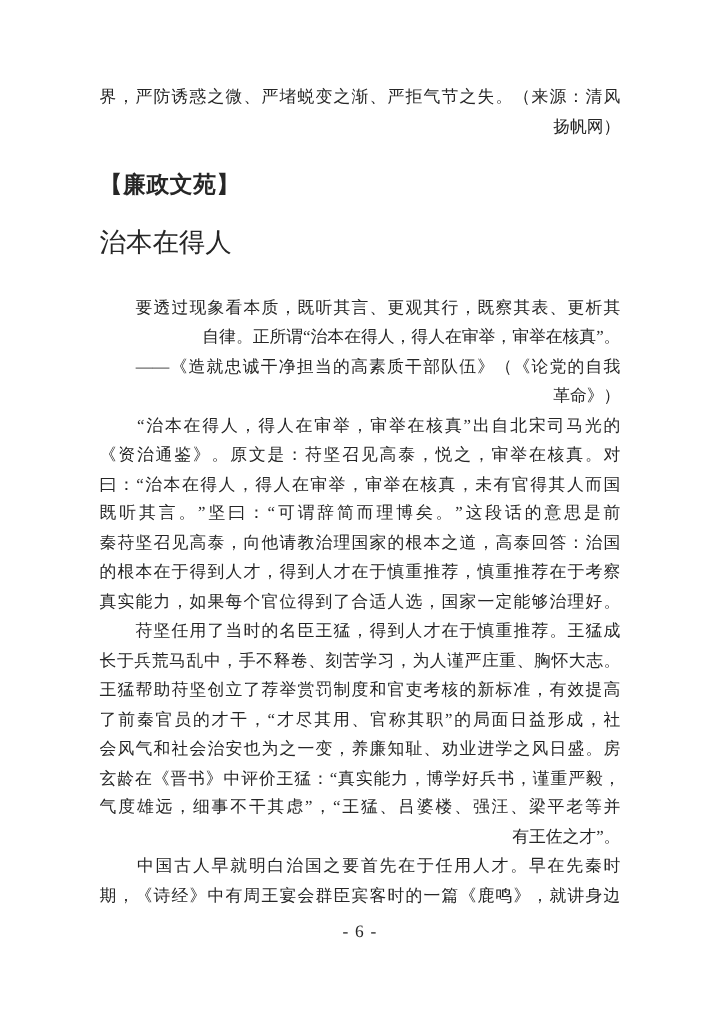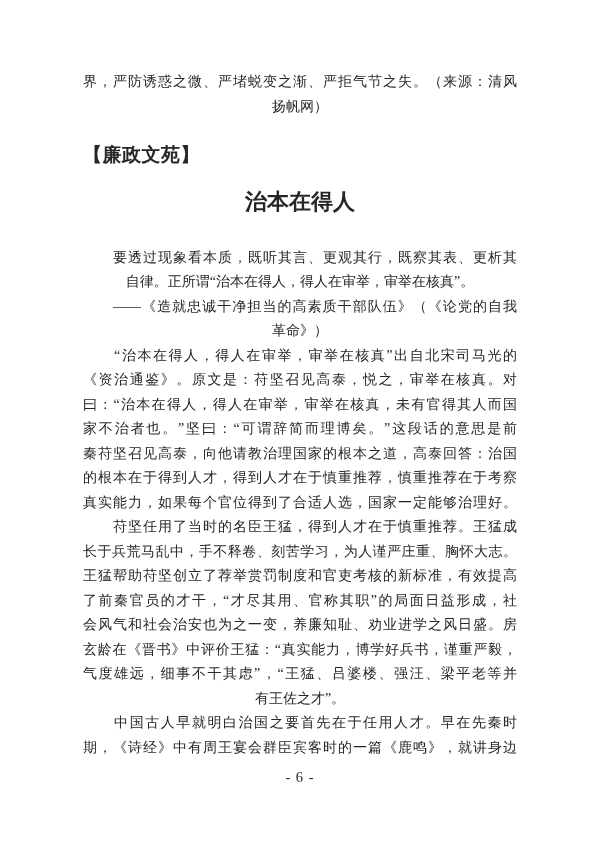--- a/index.html
+++ b/index.html
@@ -16,43 +16,42 @@
     box-sizing: border-box;
     padding: 70px 83px 0 83px;
     font-family: "Liberation Serif", "DejaVu Serif", serif;
     color: #262626;
     overflow: hidden;
   }
   .line {
     font-size: 14px;
     line-height: 24.5px;
     height: 24.5px;
-    text-align: center;
+    text-align: right;
     overflow: hidden;
   }
   .line.fill {
     text-align: justify;
     text-align-last: justify;
   }
   .spacer-a { height: 24px; }
   .spacer-b { height: 16px; }
   .spacer-c { height: 26px; }
   .section-header {
     font-size: 19px;
     line-height: 24.5px;
     height: 24.5px;
     font-weight: bold;
     letter-spacing: 0.5px;
   }
   .article-title {
     font-size: 22px;
     line-height: 36px;
     height: 36px;
-    font-weight: bold;
-    text-align: center;
+    font-weight: normal;
     margin: 0;
   }
   .page-number {
     margin-top: 7px;
     font-size: 14.5px;
     line-height: 20px;
     text-align: center;
     letter-spacing: 1px;
   }
 </style>
@@ -77,21 +76,21 @@
   <div class="spacer-c"></div>
 
   <div>
       <div class="line fill">　　要透过现象看本质，既听其言、更观其行，既察其表、更析其</div>
       <div class="line">自律。正所谓“治本在得人，得人在审举，审举在核真”。</div>
       <div class="line fill">　　——《造就忠诚干净担当的高素质干部队伍》（《论党的自我</div>
       <div class="line">革命》）</div>
       <div class="line fill">　　“治本在得人，得人在审举，审举在核真”出自北宋司马光的</div>
       <div class="line fill">《资治通鉴》。原文是：苻坚召见高泰，悦之，审举在核真。对</div>
       <div class="line fill">曰：“治本在得人，得人在审举，审举在核真，未有官得其人而国</div>
-      <div class="line fill">家不治者也。”坚曰：“可谓辞简而理博矣。”这段话的意思是前</div>
+      <div class="line fill">既听其言。”坚曰：“可谓辞简而理博矣。”这段话的意思是前</div>
       <div class="line fill">秦苻坚召见高泰，向他请教治理国家的根本之道，高泰回答：治国</div>
       <div class="line fill">的根本在于得到人才，得到人才在于慎重推荐，慎重推荐在于考察</div>
       <div class="line fill">真实能力，如果每个官位得到了合适人选，国家一定能够治理好。</div>
       <div class="line fill">　　苻坚任用了当时的名臣王猛，得到人才在于慎重推荐。王猛成</div>
       <div class="line fill">长于兵荒马乱中，手不释卷、刻苦学习，为人谨严庄重、胸怀大志。</div>
       <div class="line fill">王猛帮助苻坚创立了荐举赏罚制度和官吏考核的新标准，有效提高</div>
       <div class="line fill">了前秦官员的才干，“才尽其用、官称其职”的局面日益形成，社</div>
       <div class="line fill">会风气和社会治安也为之一变，养廉知耻、劝业进学之风日盛。房</div>
       <div class="line fill">玄龄在《晋书》中评价王猛：“真实能力，博学好兵书，谨重严毅，</div>
       <div class="line fill">气度雄远，细事不干其虑”，“王猛、吕婆楼、强汪、梁平老等并</div>

